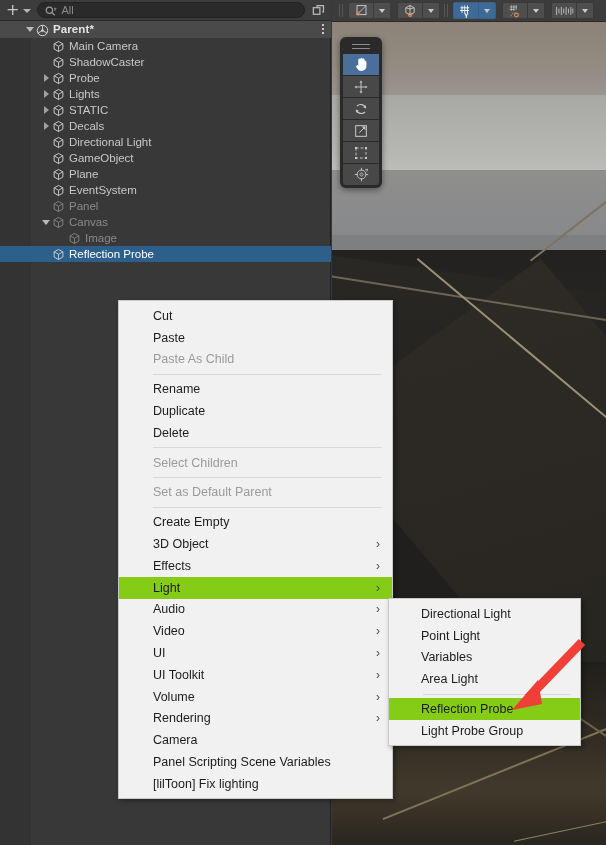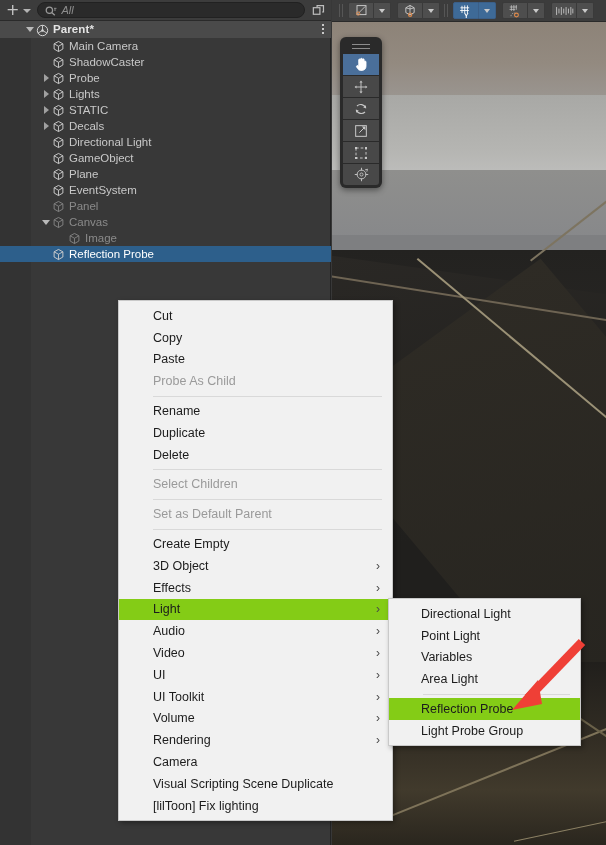--- a/index.html
+++ b/index.html
@@ -41,21 +41,20 @@
     flex: 1; height: 16px; margin: 0 2px 0 2px;
     background: #2a2a2a; border: 1px solid #212121; border-radius: 8px;
     display: flex; align-items: center; padding: 0 4px 0 6px;
     position: relative;
   }
   #search-icon-box { width: 13px; height: 13px; position: relative; flex: 0 0 13px; }
   #search-input-txt {
     flex: 1; background: transparent; border: none; outline: none;
     color: #8d8d8d; font-size: 11px; font-family: "Liberation Sans", sans-serif;
     padding-left: 4px;
-    font-style: italic;
   }
   #search-input-txt::placeholder { color: #8d8d8d; }
   #popout-btn {
     width: 22px; height: 19px; display: flex; align-items: center; justify-content: center;
     margin-right: 2px;
   }
 
   
   #scene-title-row {
     position: absolute; left: 0; top: 21px; width: 331px; height: 17px;
@@ -566,27 +565,24 @@
           <span class="row-label">Reflection Probe</span>
         </div>
       </div>
   </div>
 
   <div id="ctx-menu">
       <div class="mi">
         <span>Cut</span>
       </div>
       <div class="mi">
-        <span>Copy</span>
-      </div>
-      <div class="mi">
         <span>Paste</span>
       </div>
       <div class="mi disabled">
-        <span>Probe As Child</span>
+        <span>Paste As Child</span>
       </div>
       <div class="msep"></div>
       <div class="mi">
         <span>Rename</span>
       </div>
       <div class="mi">
         <span>Duplicate</span>
       </div>
       <div class="mi">
         <span>Delete</span>
@@ -636,21 +632,21 @@
         <span class="arrow">›</span>
       </div>
       <div class="mi">
         <span>Rendering</span>
         <span class="arrow">›</span>
       </div>
       <div class="mi">
         <span>Camera</span>
       </div>
       <div class="mi">
-        <span>Visual Scripting Scene Duplicate</span>
+        <span>Panel Scripting Scene Variables</span>
       </div>
       <div class="mi">
         <span>[lilToon] Fix lighting</span>
       </div>
     </div>
 
   <div id="sub-menu">
       <div class="mi">
         <span>Directional Light</span>
       </div>

